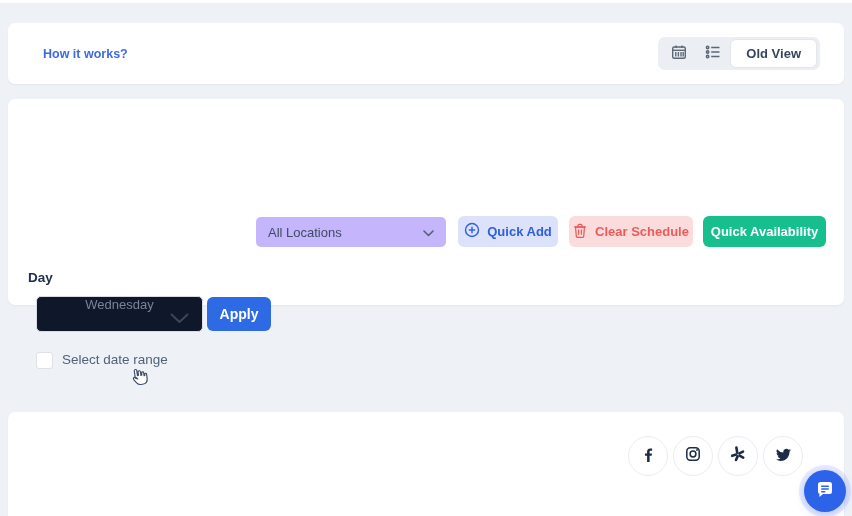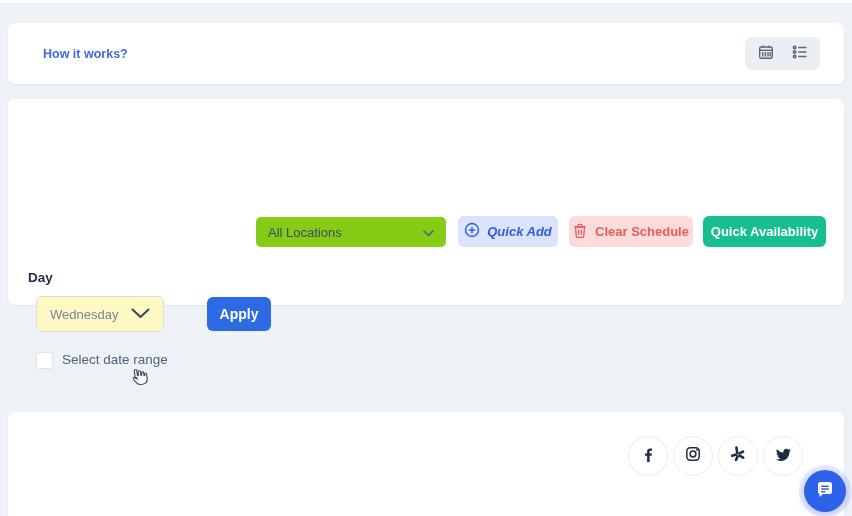--- a/index.html
+++ b/index.html
@@ -20,30 +20,30 @@
   .main-card { left:8px; top:99px; width:836px; height:206px; }
 
   .radio-row { position:absolute; left:28px; top:125px; display:flex; align-items:center; }
   .radio { width:17px; height:17px; border-radius:50%; position:relative; cursor:pointer; }
   .radio.selected { border:4px solid #2563eb; background:#ffffff; }
   .radio.selected::after { content:""; position:absolute; left:50%; top:50%; width:7px; height:7px; margin:-3.5px 0 0 -3.5px; border-radius:50%; background:#2563eb; }
   .radio.unselected { border:2px solid #cfd6de; background:#ffffff; }
   .radio-label { font-size:13.5px; color:#2c3b57; margin:0 22px 0 9px; cursor:pointer; }
   .radio-label.sel { font-weight:700; }
 
-  .loc-select { position:absolute; left:248px; top:118px; width:190px; height:30px; background:#84cc16; border-radius:5px; display:flex; align-items:center; padding:0 12px; font-size:13px; color:#3e4c62; cursor:pointer; }
+  .loc-select { position:absolute; left:248px; top:118px; width:190px; height:30px; background:#c4b5fd; border-radius:5px; display:flex; align-items:center; padding:0 12px; font-size:13px; color:#3e4c62; cursor:pointer; }
   .loc-select .chev { margin-left:auto; color:#55617a; }
 
   .pill-btn { position:absolute; top:117px; height:31px; border:none; border-radius:6px; font-family:"Liberation Sans",sans-serif; font-size:13px; font-weight:700; display:flex; align-items:center; justify-content:center; gap:7px; cursor:pointer; }
-  .quick-add { left:450px; width:100px; background:#dbe2f9; color:#2d5fe0;font-style:italic; }
+  .quick-add { left:450px; width:100px; background:#dbe2f9; color:#2d5fe0; }
   .clear-schedule { left:561px; width:124px; background:#fbdcdc; color:#ee5a5a;gap:8px; }
   .spots { left:695px; width:123px; background:#17bf8e; color:#ffffff; }
 
   .day-label { position:absolute; left:20px; top:171px; font-size:13.5px; font-weight:700; color:#21304c; }
-  .day-select { position:absolute; left:28px; top:197px; width:128px; height:36px; background:#fef9c3; border:1px solid #d9dde3; border-radius:5px; display:flex; align-items:center; padding:0 13px; font-size:13px; color:#79849a; cursor:pointer; }
+  .day-select { position:absolute; left:28px; top:197px; width:167px; height:36px; background:#0f172a; border:1px solid #d9dde3; border-radius:5px; display:flex; align-items:center; padding:0 13px; font-size:13px; color:#79849a; cursor:pointer;flex-direction:column; }
   .day-select .chev-big { margin-left:auto; color:#3a4759; }
   .apply-btn { position:absolute; left:199px; top:198px; width:64px; height:34px; background:#2d6ae4; color:#ffffff; border:none; border-radius:6px; font-family:"Liberation Sans",sans-serif; font-size:14px; font-weight:700; cursor:pointer; }
 
   .checkbox-row { position:absolute; left:28px; top:253px; display:flex; align-items:flex-start; }
   .checkbox { width:17px; height:17px; border:1.5px solid #dde2e8; border-radius:3px; background:#fff; cursor:pointer; }
   .checkbox-label { font-size:13.5px; color:#51617a; margin-left:9px; cursor:pointer; }
 
   .cursor { position:absolute; left:122px; top:267px; width:22px; height:28px; pointer-events:none; }
 
   
@@ -81,20 +81,21 @@
         <svg width="18" height="18" viewBox="0 0 18 18" fill="none" stroke="currentColor" stroke-width="1.5">
           <circle cx="3.6" cy="4.5" r="1.2"></circle>
           <line x1="7.2" y1="4.5" x2="15.5" y2="4.5"></line>
           <circle cx="3.6" cy="9" r="1.2"></circle>
           <line x1="7.2" y1="9" x2="15.5" y2="9"></line>
           <circle cx="3.6" cy="13.5" r="1.2"></circle>
           <line x1="7.2" y1="13.5" x2="15.5" y2="13.5"></line>
         </svg>
       </span>
     </div>
+    <button class="old-view-btn">Old View</button>
   </div>
 </div>
 
 <div class="card main-card">
 
 
   <div class="loc-select">
     <span>All Locations</span>
     <span class="chev">
       <svg width="11" height="7" viewBox="0 0 11 7" fill="none" stroke="currentColor" stroke-width="1.6" stroke-linecap="round" stroke-linejoin="round">

